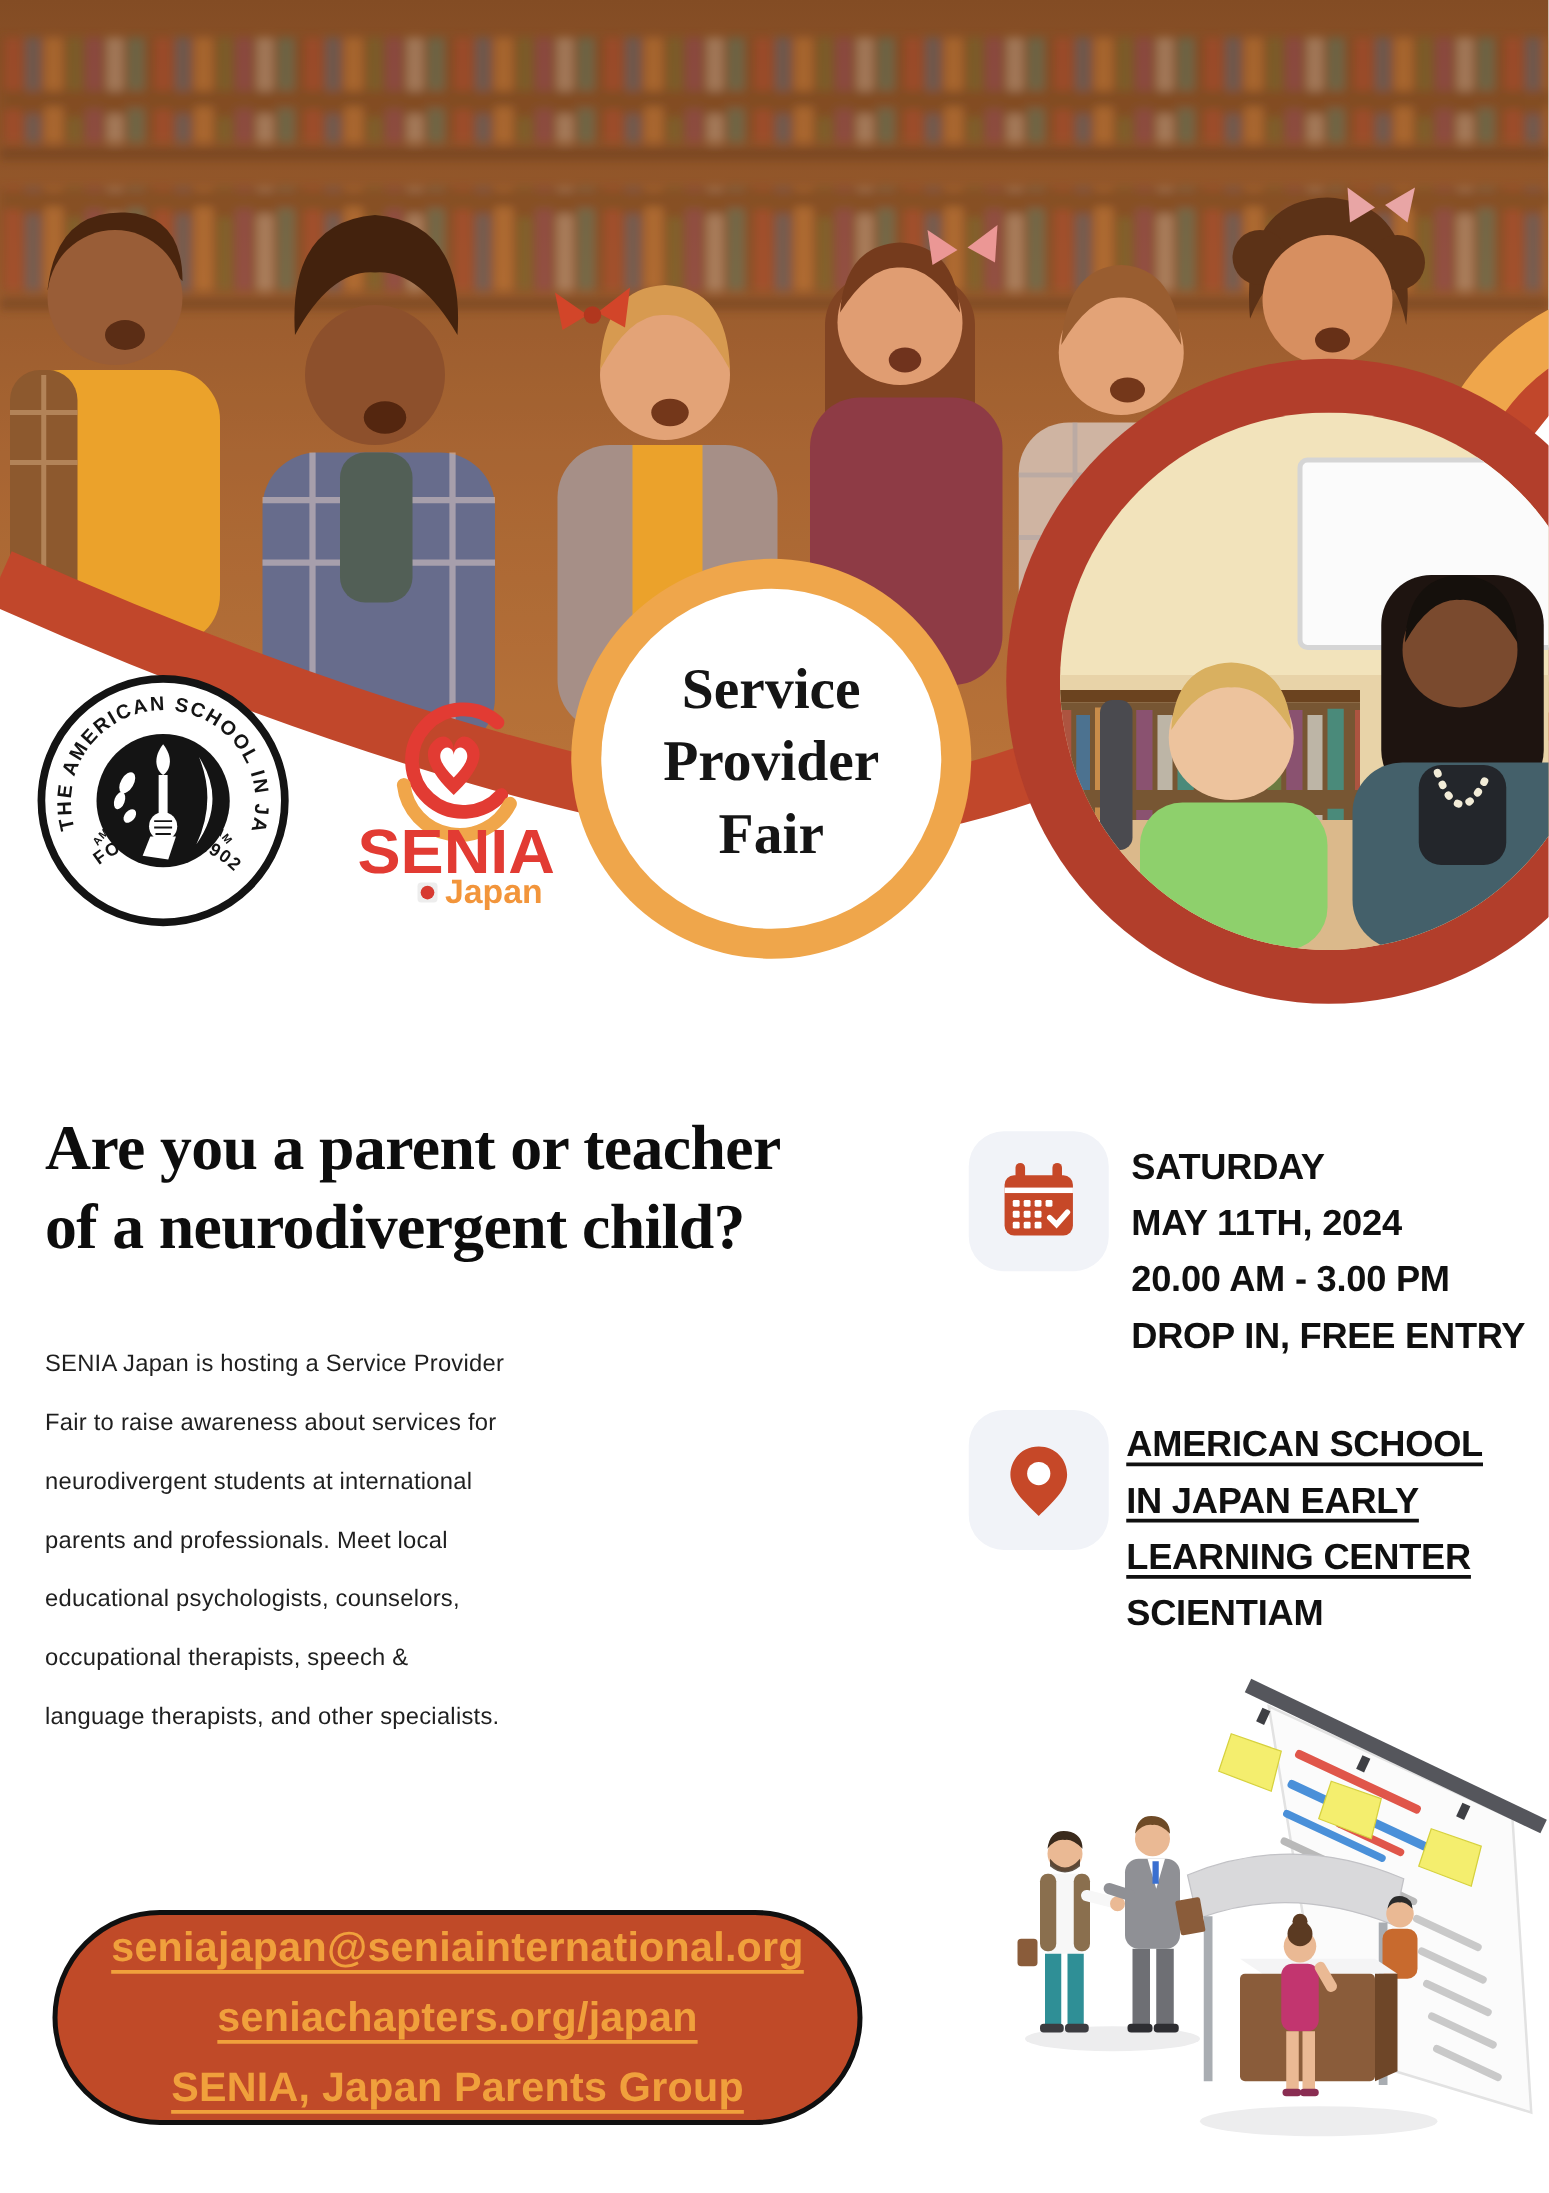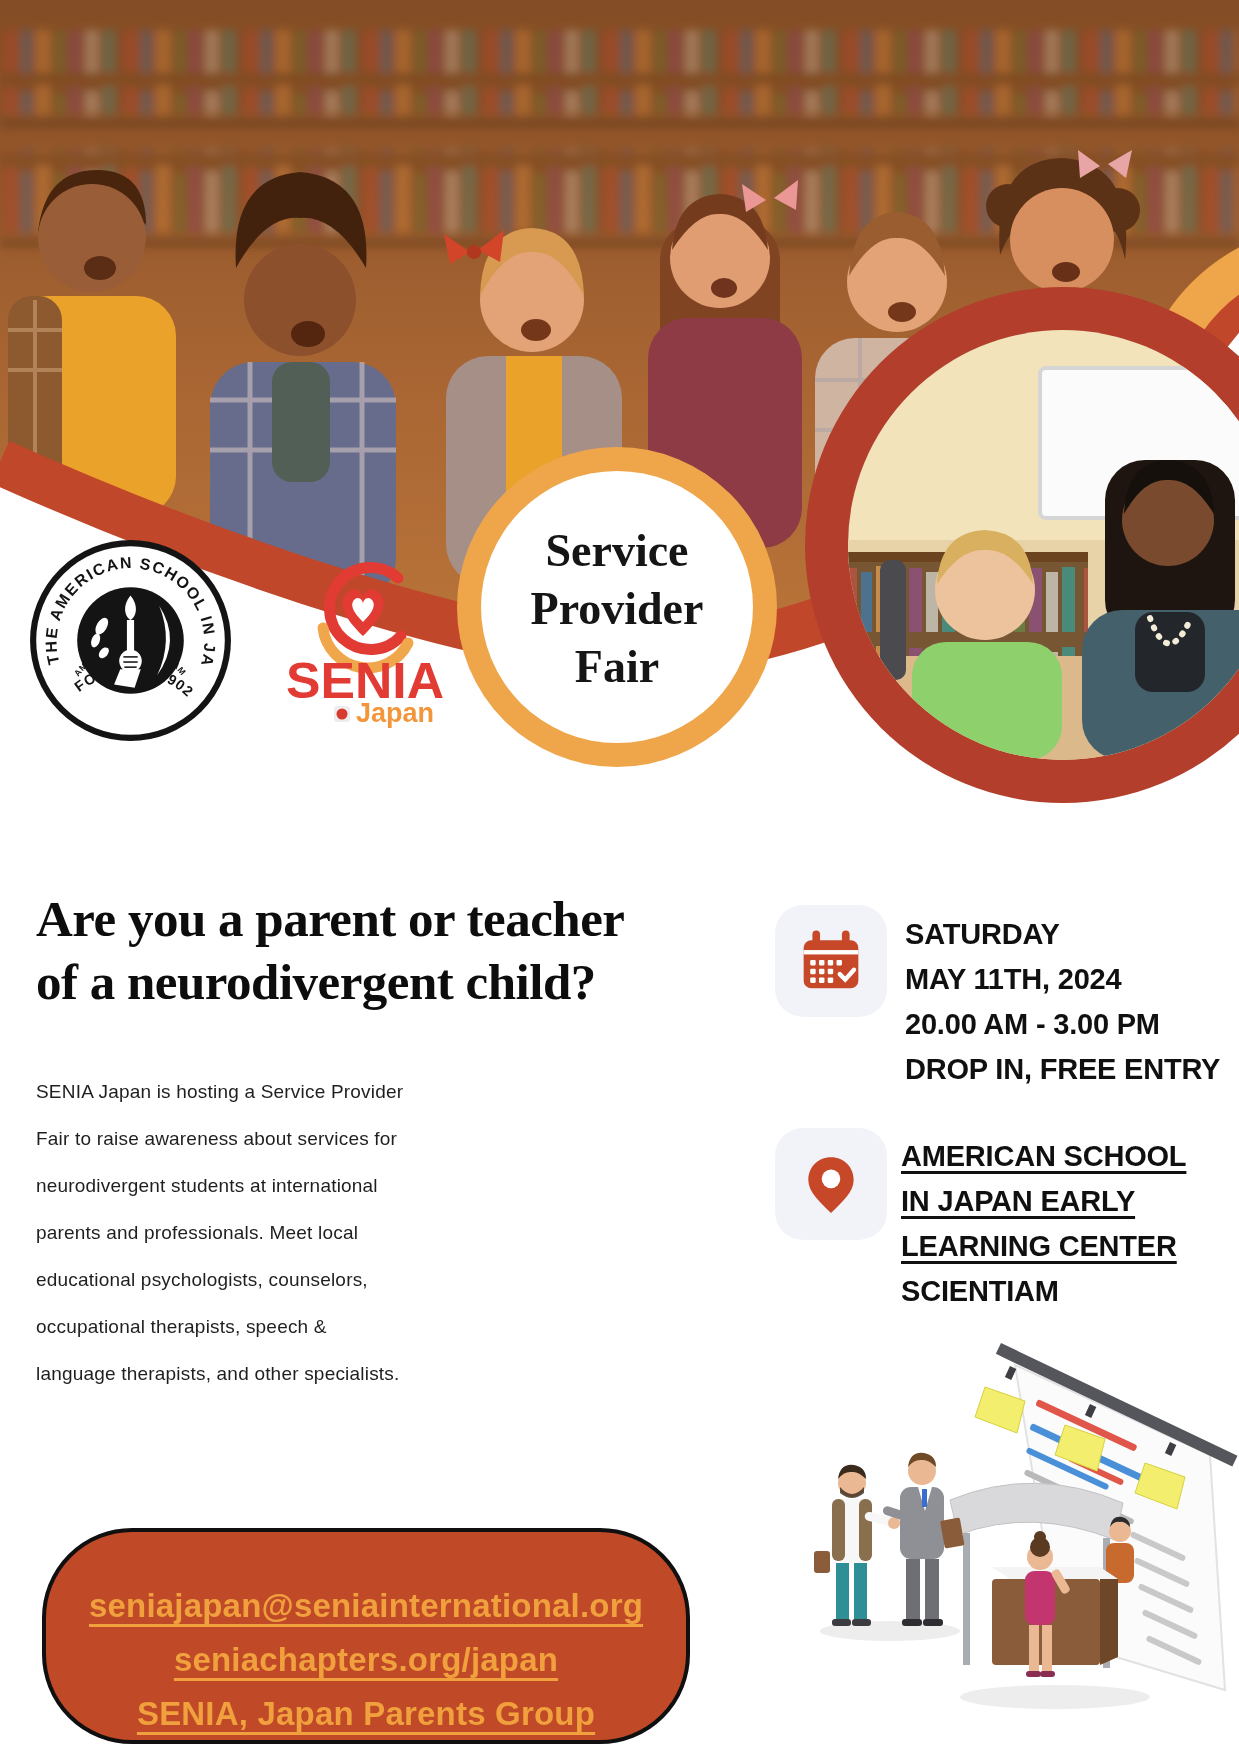--- a/index.html
+++ b/index.html
@@ -17,23 +17,23 @@
   .bodytext div{white-space:nowrap;}
 
   
   .icon-box{width:112px;height:112px;border-radius:28px;background:var(--icon-bg,#F1F3F8);
             display:flex;align-items:center;justify-content:center;}
   .infotext{width:330px;color:#101010;font-weight:700;font-size:29px;line-height:45px;
             letter-spacing:-0.2px;}
   .uline{text-decoration:underline;text-decoration-thickness:3px;text-underline-offset:5px;}
 
   
-  .pill{left:42px;top:1528px;width:648px;height:216px;border-radius:90px;
+  .pill{left:42px;top:1528px;width:648px;height:172px;border-radius:90px;
         background:var(--pill-bg,#C04A28);border:4px solid #101010;box-sizing:border-box;
-        display:flex;flex-direction:column;align-items:center;justify-content:flex-end;gap:2px;}
+        display:flex;flex-direction:column;align-items:center;justify-content:space-between;gap:2px;}
   .pill a{display:block;color:var(--link-gold,#F0A03C);font-weight:700;font-size:33px;
           line-height:52px;text-decoration:underline;text-decoration-thickness:3px;
           text-underline-offset:7px;letter-spacing:0.2px;cursor:pointer;}
 
   
   .fill-red{fill:var(--icon-red,#C64828);}
   .stroke-band{stroke:var(--accent-band,#C1472B);}
   .fill-ring-orange{fill:var(--ring-orange,#EFA64B);}
   .stroke-ring-orange{stroke:var(--ring-orange,#EFA64B);}
   .fill-circle-ring{fill:var(--circle-ring,#B23E2B);}

